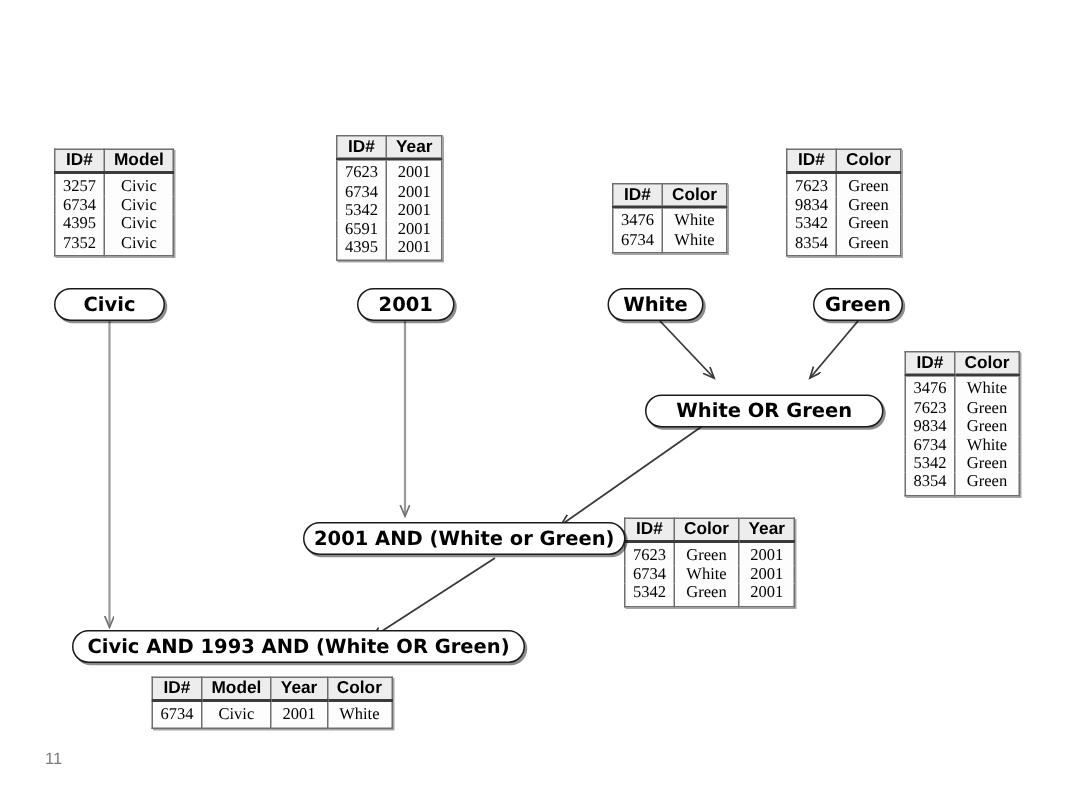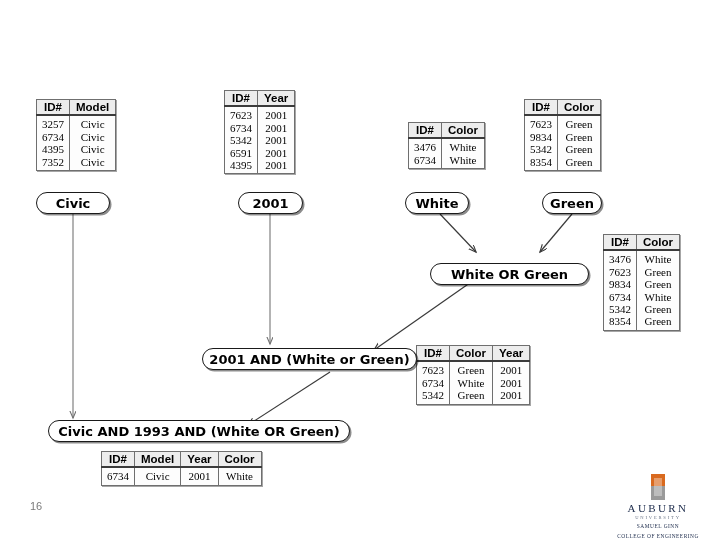--- a/index.html
+++ b/index.html
@@ -328,23 +328,16 @@
   </div>
 
   <div class="node" style="left:202px;top:348px;width:215px;">
     <span>2001 AND (White or Green)</span>
   </div>
 
   <div class="node" style="left:48px;top:420px;width:302px;">
     <span>Civic AND 1993 AND (White OR Green)</span>
   </div>
 
-  <div class="page-num">16</div>
-
-  <div class="logo">
-    <div class="mark"></div>
-    <div class="name">AUBURN</div>
-    <div class="univ">UNIVERSITY</div>
-    <div class="college">SAMUEL GINN</div>
-    <div class="college">COLLEGE OF ENGINEERING</div>
-  </div>
+  <div class="page-num">11</div>
+
 
 </div>
 
 </body></html>

